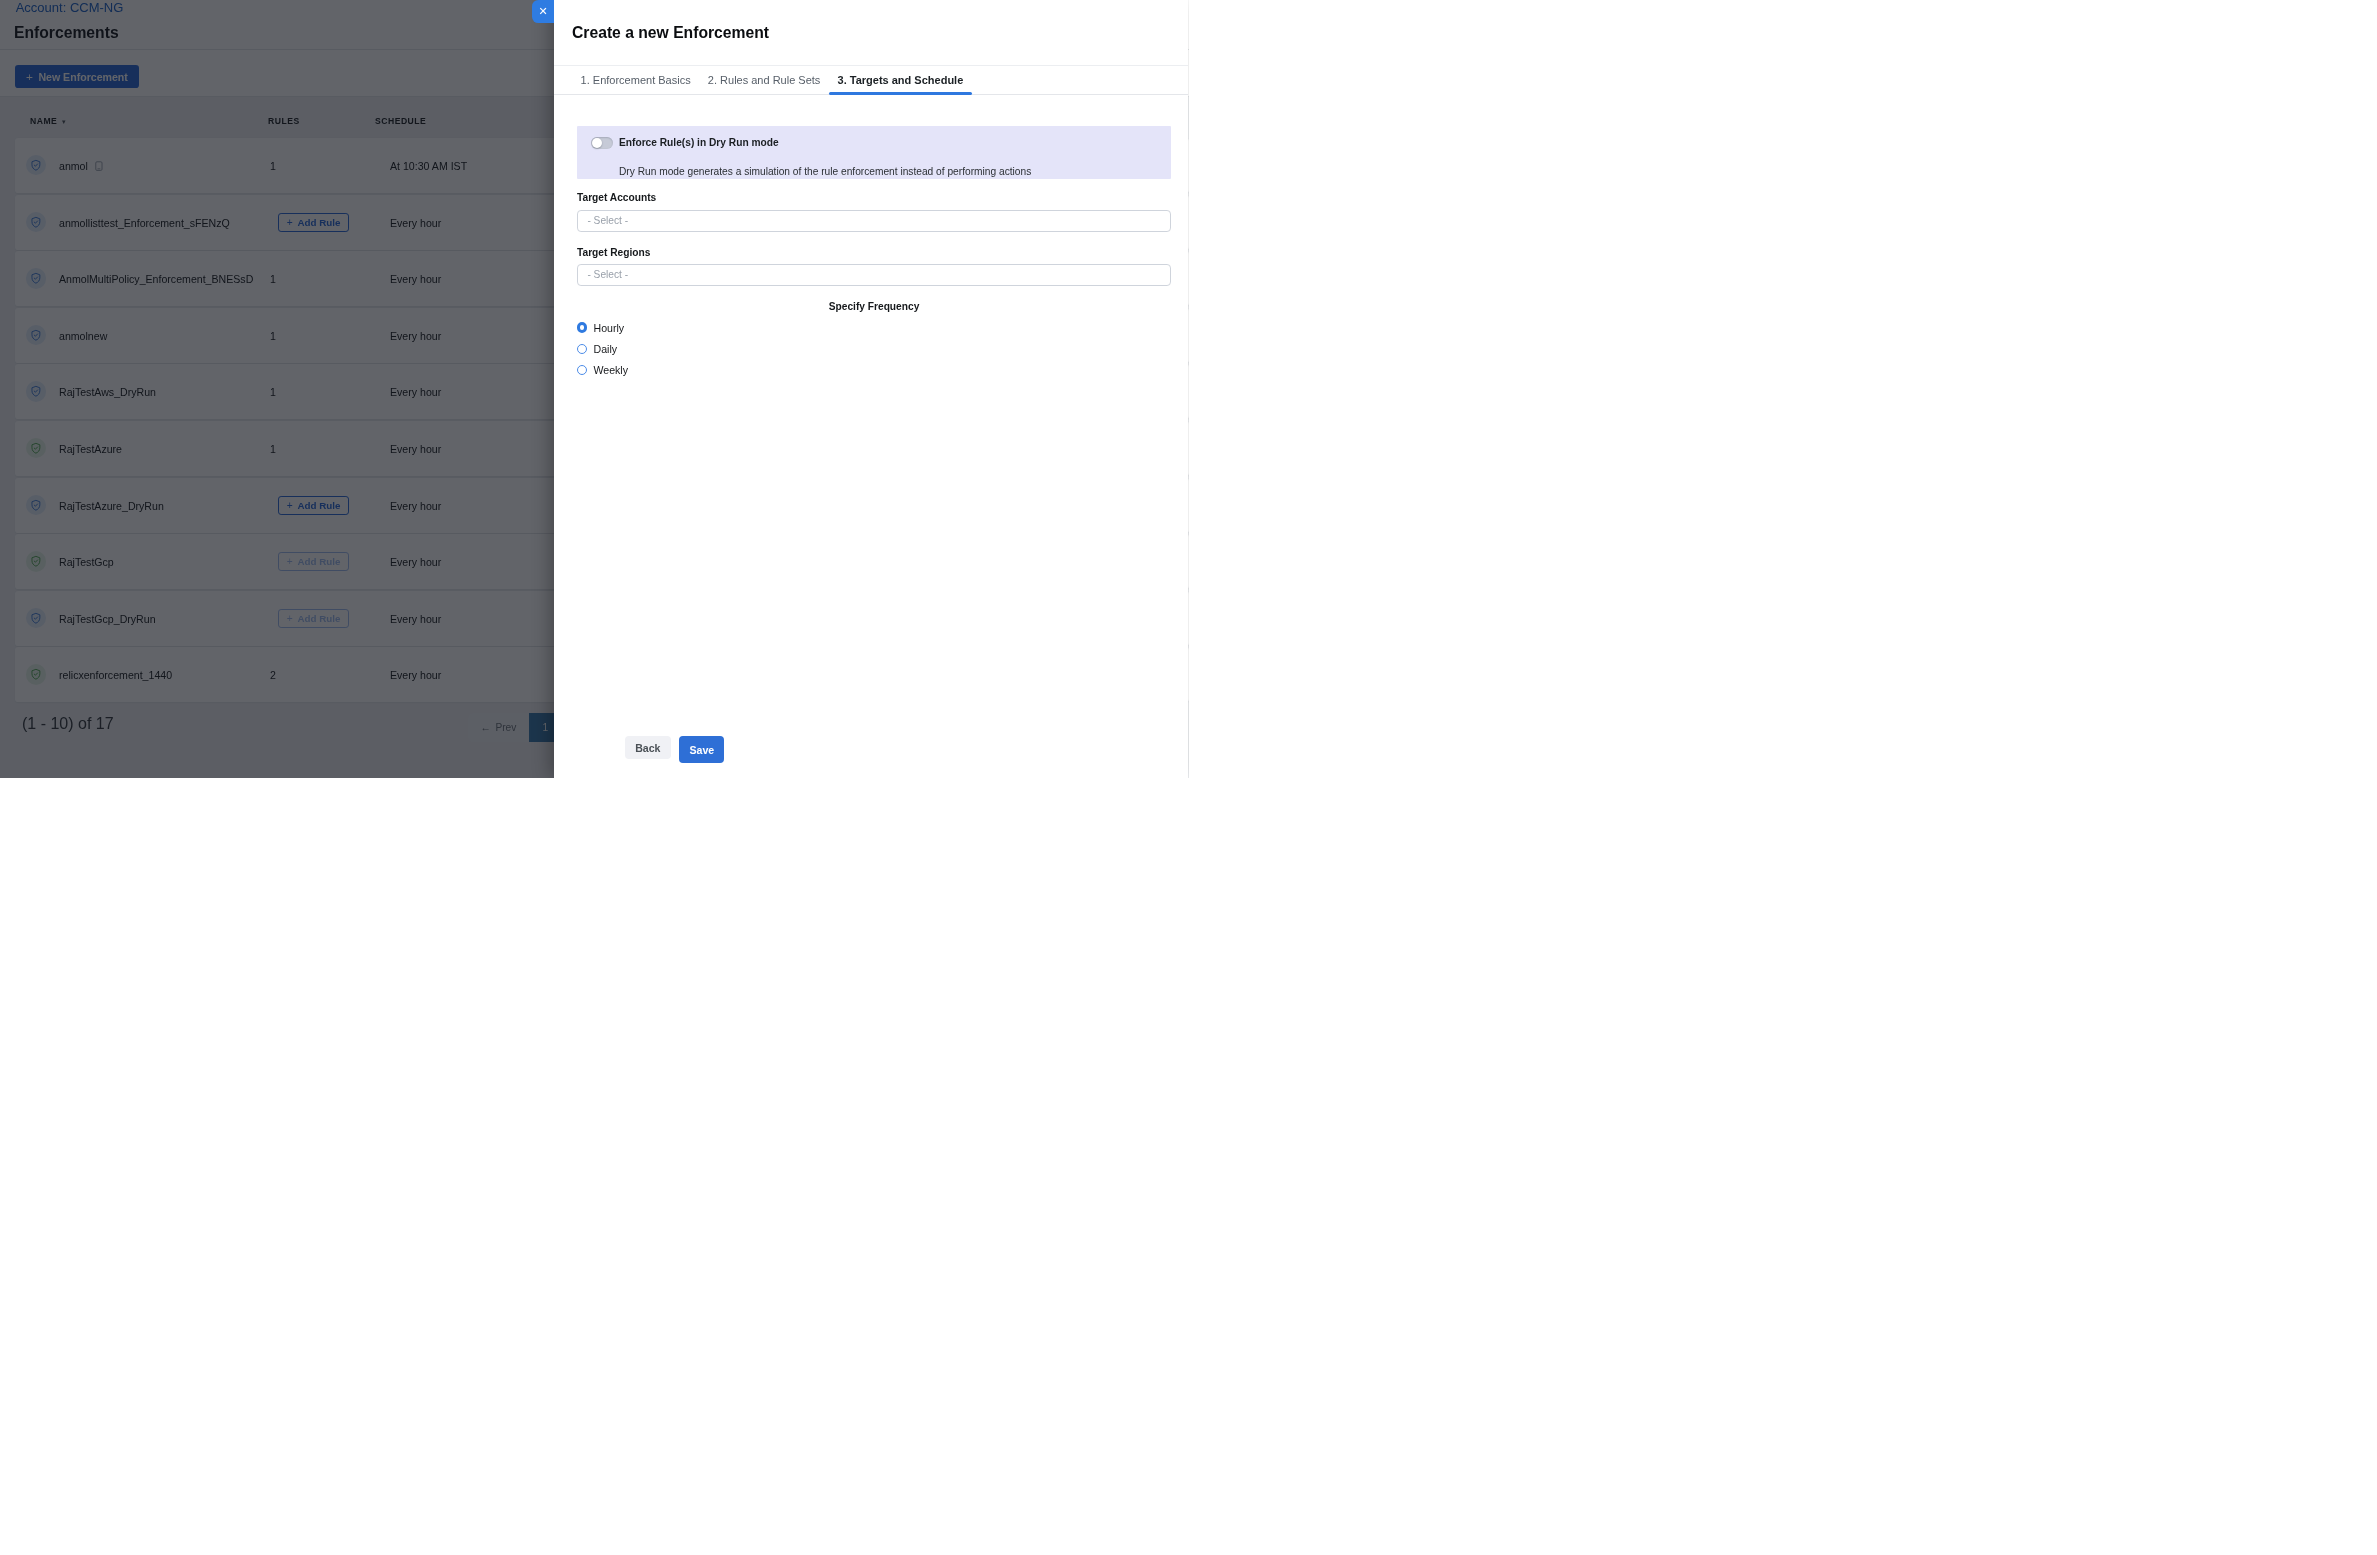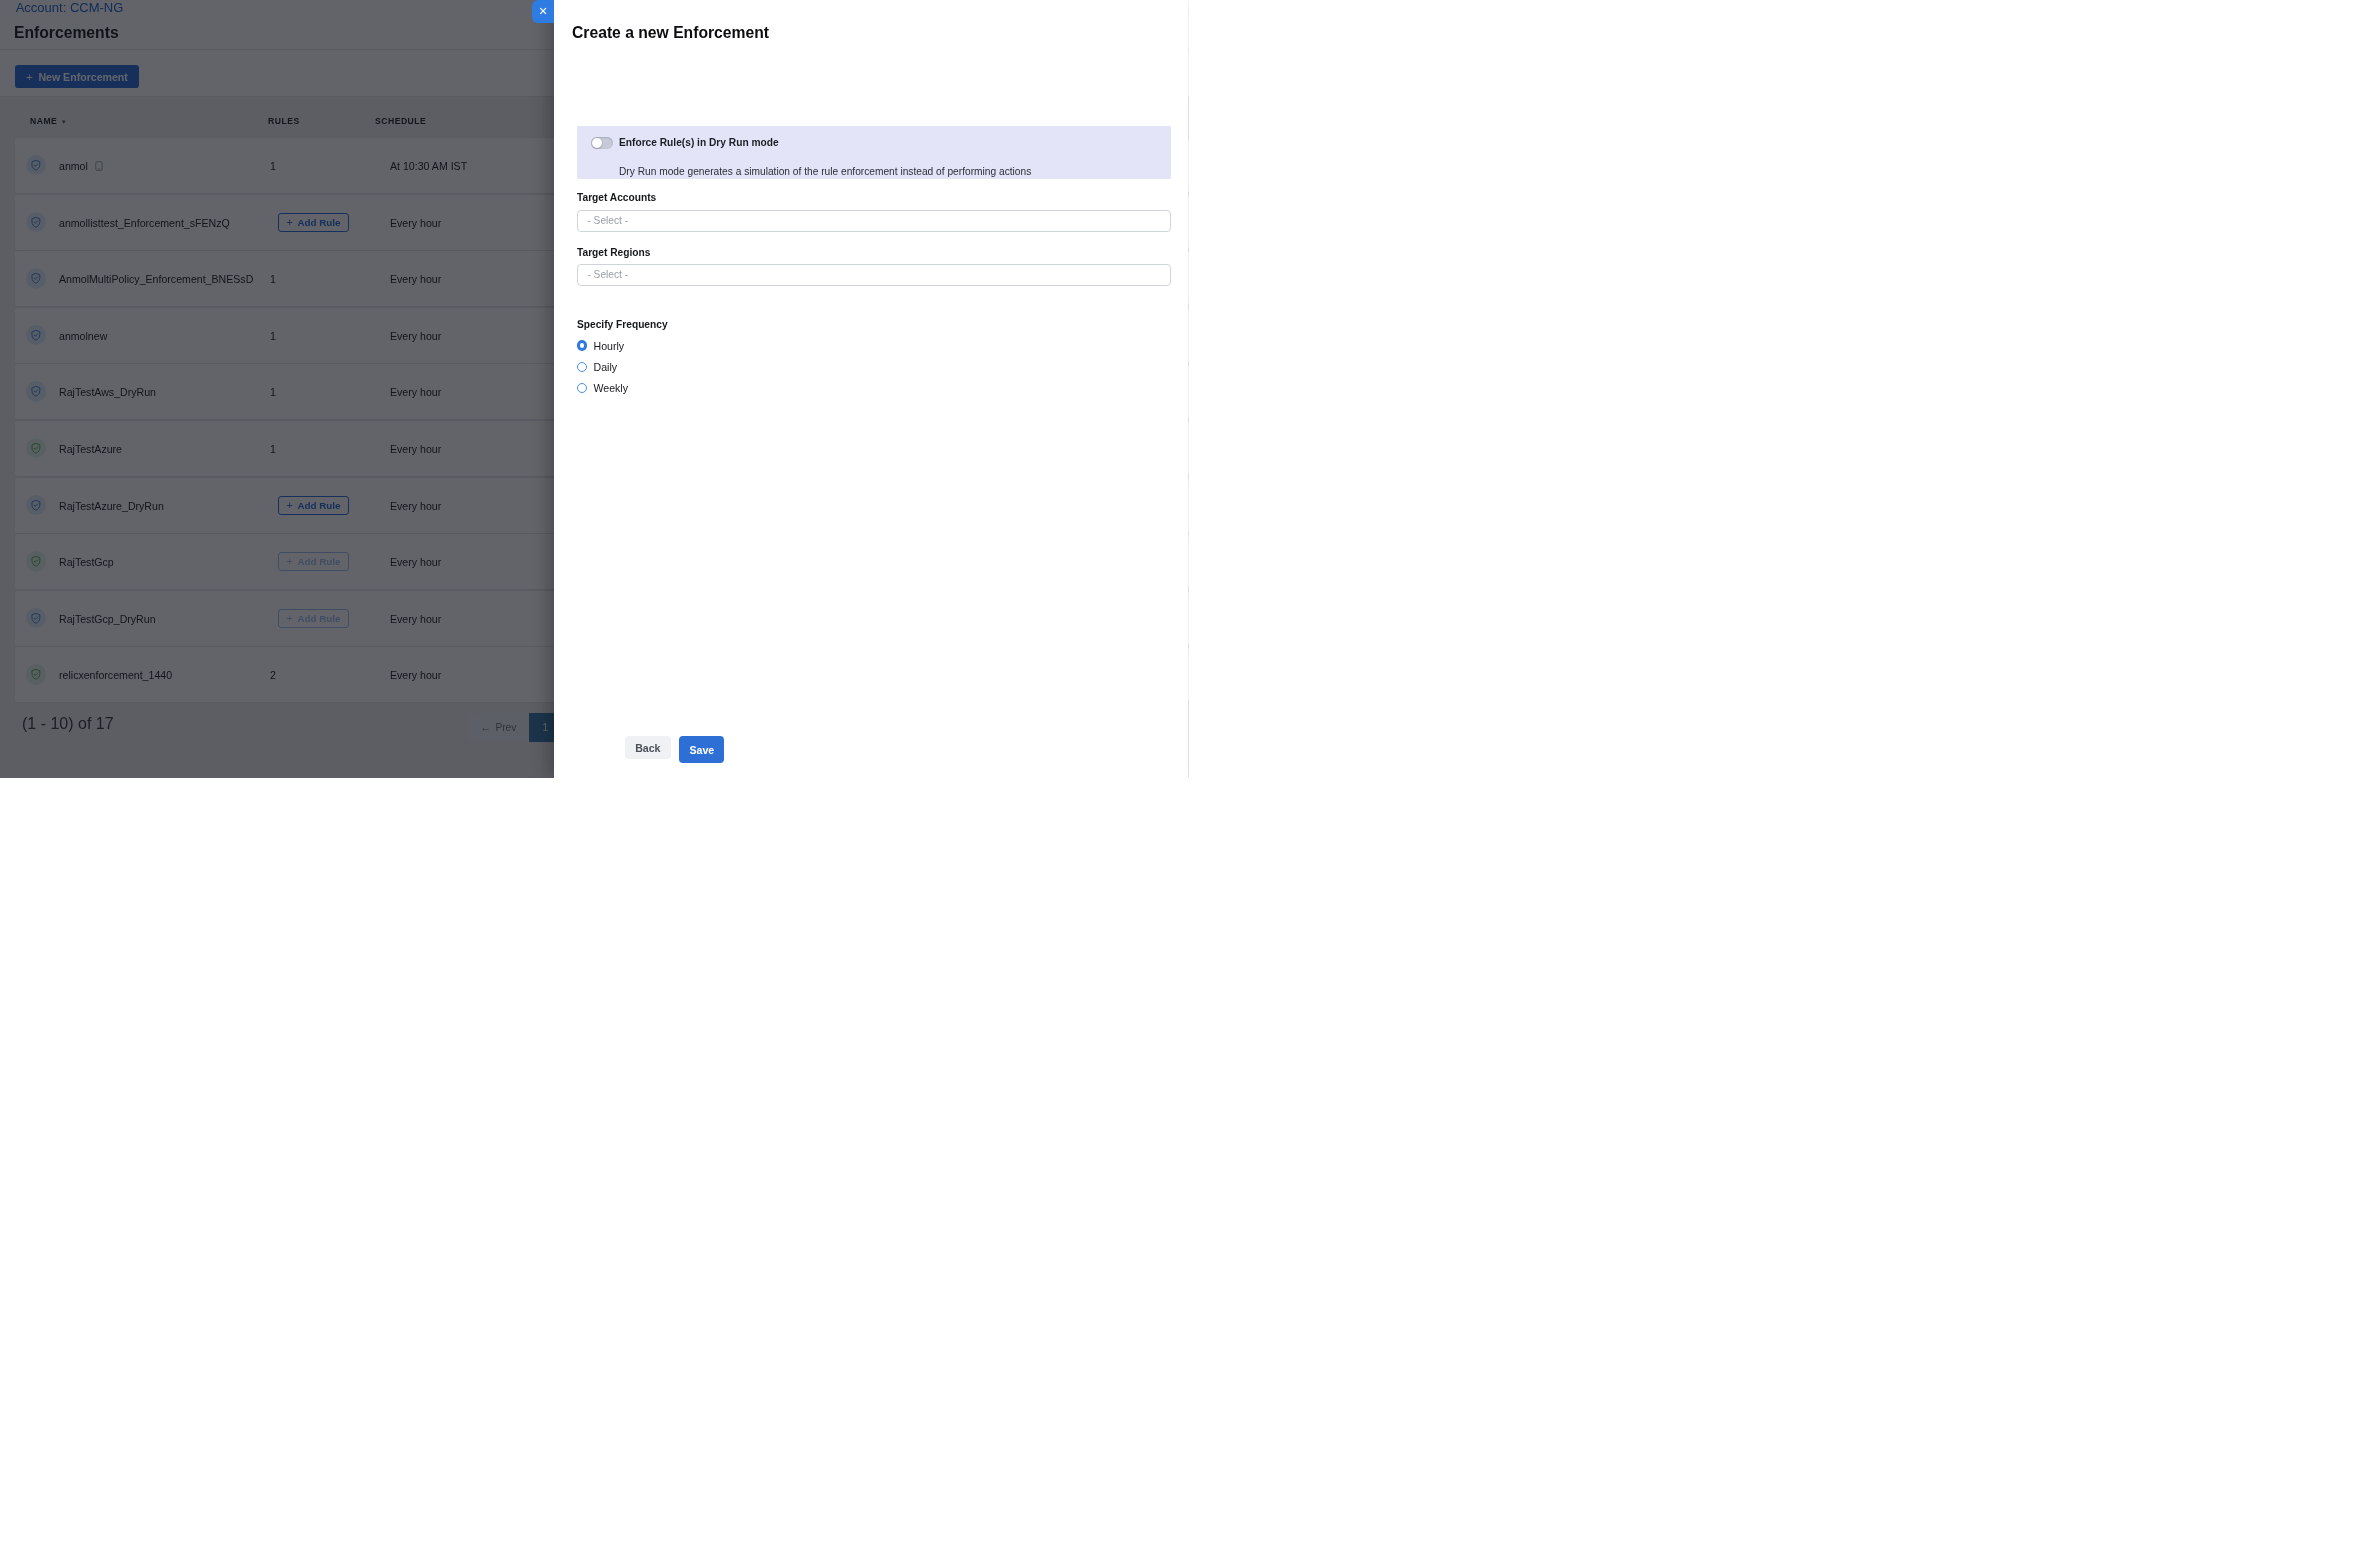--- a/index.html
+++ b/index.html
@@ -77,21 +77,21 @@
     background:#ffffff; box-shadow:0 0.8px 1.6px rgba(20,25,40,.35); }
   .dryrun-title { font-size:10.2px; font-weight:700; color:#1b1f23; line-height:15.7px; }
   .dryrun-desc  { font-size:10.2px; color:#2b2f34; line-height:15.7px; margin-top:13px; }
 
   .field-label { font-size:10.2px; font-weight:600; color:#16191c; }
   .fl1 { margin-top:13.3px; }
   .select-box { margin-top:6.3px; height:22px; width:100%; border:0.8px solid #cfd4dc; border-radius:3.9px;
     background:#fff; display:flex; align-items:center; padding:0 9.4px; cursor:pointer; }
   .select-placeholder { font-size:10.2px; color:#99a0aa; }
   .fl2 { margin-top:15px; }
-  .freq-label { margin-top:33px; font-size:10.2px; font-weight:600; color:#16191c; }
+  .freq-label { margin-top:15px; font-size:10.2px; font-weight:600; color:#16191c;text-align:center; }
 
   .radio-row { display:flex; align-items:center; gap:6.3px; margin-top:10.2px; height:11px; cursor:pointer; }
   .radio { width:10.2px; height:10.2px; border-radius:50%; background:#fff; flex:0 0 10.2px; }
   .radio.sel { border:3.1px solid #2f7ae0; }
   .radio.unsel { border:1.2px solid #4c8ce8; }
   .radio-label { font-size:10.6px; font-weight:500; color:#17191c; }
 
   .drawer-footer { position:absolute; left:23px; bottom:15px; display:flex; gap:8.6px;padding-left:48px; }
   .btn-back { height:23px; padding:0 10.2px; background:#f0f1f5; border:none; border-radius:3.9px;
     font-size:10.6px; font-weight:600; color:#4a5056; cursor:pointer; font-family:inherit; }
@@ -260,20 +260,25 @@
   </div>
 </div>
 
 <div class="overlay"></div>
 
 <button class="drawer-close">✕</button>
 
 <div class="drawer">
   <div class="drawer-title">Create a new Enforcement</div>
 
+  <div class="tabbar">
+    <div class="tab">1. Enforcement Basics</div>
+    <div class="tab">2. Rules and Rule Sets</div>
+    <div class="tab active">3. Targets and Schedule</div>
+  </div>
 
   <div class="form">
     <div class="dryrun-banner">
       <div class="toggle">
         <div class="knob"></div>
       </div>
       <div class="dryrun-title">Enforce Rule(s) in Dry Run mode</div>
       <div class="dryrun-desc">Dry Run mode generates a simulation of the rule enforcement instead of performing actions</div>
     </div>
 

